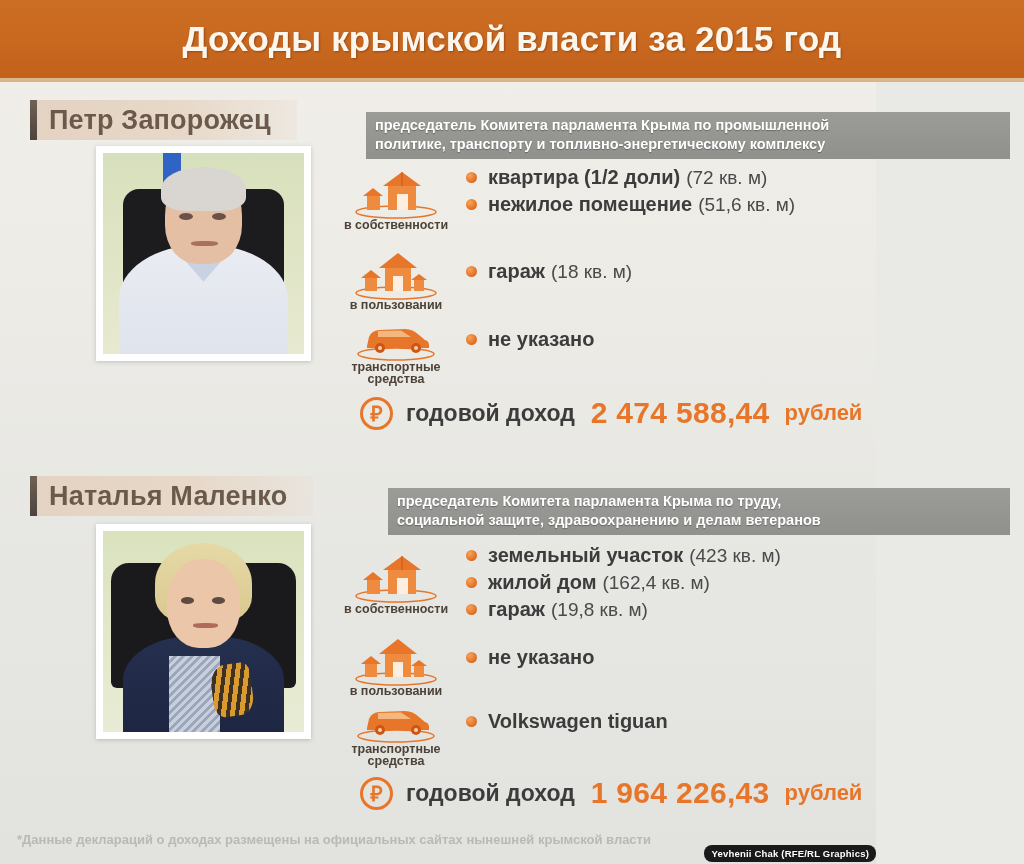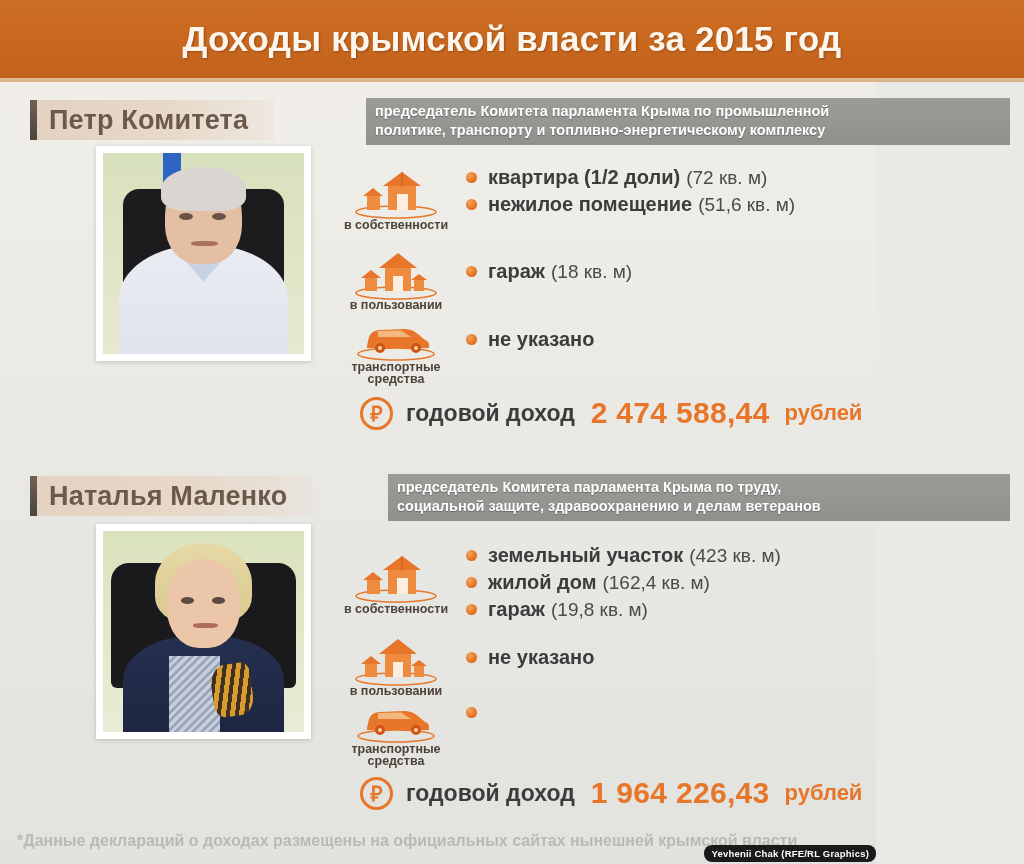--- a/index.html
+++ b/index.html
@@ -76,21 +76,21 @@
   .name-plate-text {
     font-size: 27px;
     font-weight: bold;
     color: #6b5a4c;
     white-space: nowrap;
     letter-spacing: 0.2px;
   }
 
   .title-plate {
     position: absolute;
-    top: 2px;
+    top: 16px;
     left: 366px;
     width: 644px;
     min-height: 42px;
     background: linear-gradient(180deg, #9b9b98 0%, #90908d 100%);
     padding: 4px 9px 5px 9px;
     display: flex;
     flex-direction: column;
     justify-content: center;
   }
   .title-plate-2 { left: 388px; width: 622px; }
@@ -293,21 +293,21 @@
     color: #e8762a;
     margin-left: 15px;
     white-space: nowrap;
   }
 
   
   .footnote {
     position: absolute;
     left: 17px;
     top: 832px;
-    font-size: 16px;
+    font-size: 13px;
     font-weight: bold;
     color: #b9b9b5;
     white-space: nowrap;
   }
   .credit {
     position: absolute;
     right: 0;
     top: 845px;
     background: #1a1a1a;
     color: #ffffff;
@@ -326,21 +326,21 @@
 
   <div class="header-band">
     <div class="header-title">Доходы крымской власти за 2015 год</div>
   </div>
   <div class="header-rule"></div>
 
   <div class="person person-1">
 
     <div class="name-plate">
       <div class="name-plate-bar"></div>
-      <div class="name-plate-text">Петр Комитета</div>
+      <div class="name-plate-text">Петр Запорожец</div>
     </div>
 
     <div class="title-plate">
       <div class="title-line">председатель Комитета парламента Крыма по промышленной</div>
       <div class="title-line">политике, транспорту и топливно-энергетическому комплексу</div>
     </div>
 
     <div class="photo-frame">
       <div class="photo photo-a">
         <div class="blue-strip"></div>
@@ -525,20 +525,21 @@
           <circle cx="27" cy="30" r="2" fill="#f7cfa6"></circle>
           <circle cx="63" cy="30" r="5" fill="#cf5515"></circle>
           <circle cx="63" cy="30" r="2" fill="#f7cfa6"></circle>
         </svg>
         <div class="cat-label two-line">транспортные</div>
         <div class="cat-label two-line">средства</div>
       </div>
       <div class="cat-items" style="top:8px">
         <div class="cat-item">
           <span class="bullet"></span>
+          <span class="item-strong">Volkswagen tiguan</span>
         </div>
       </div>
     </div>
 
     <div class="income" style="top:304px">
       <div class="ruble-badge">₽</div>
       <div class="income-label">годовой доход</div>
       <div class="income-amount">1 964 226,43</div>
       <div class="income-currency">рублей</div>
     </div>

